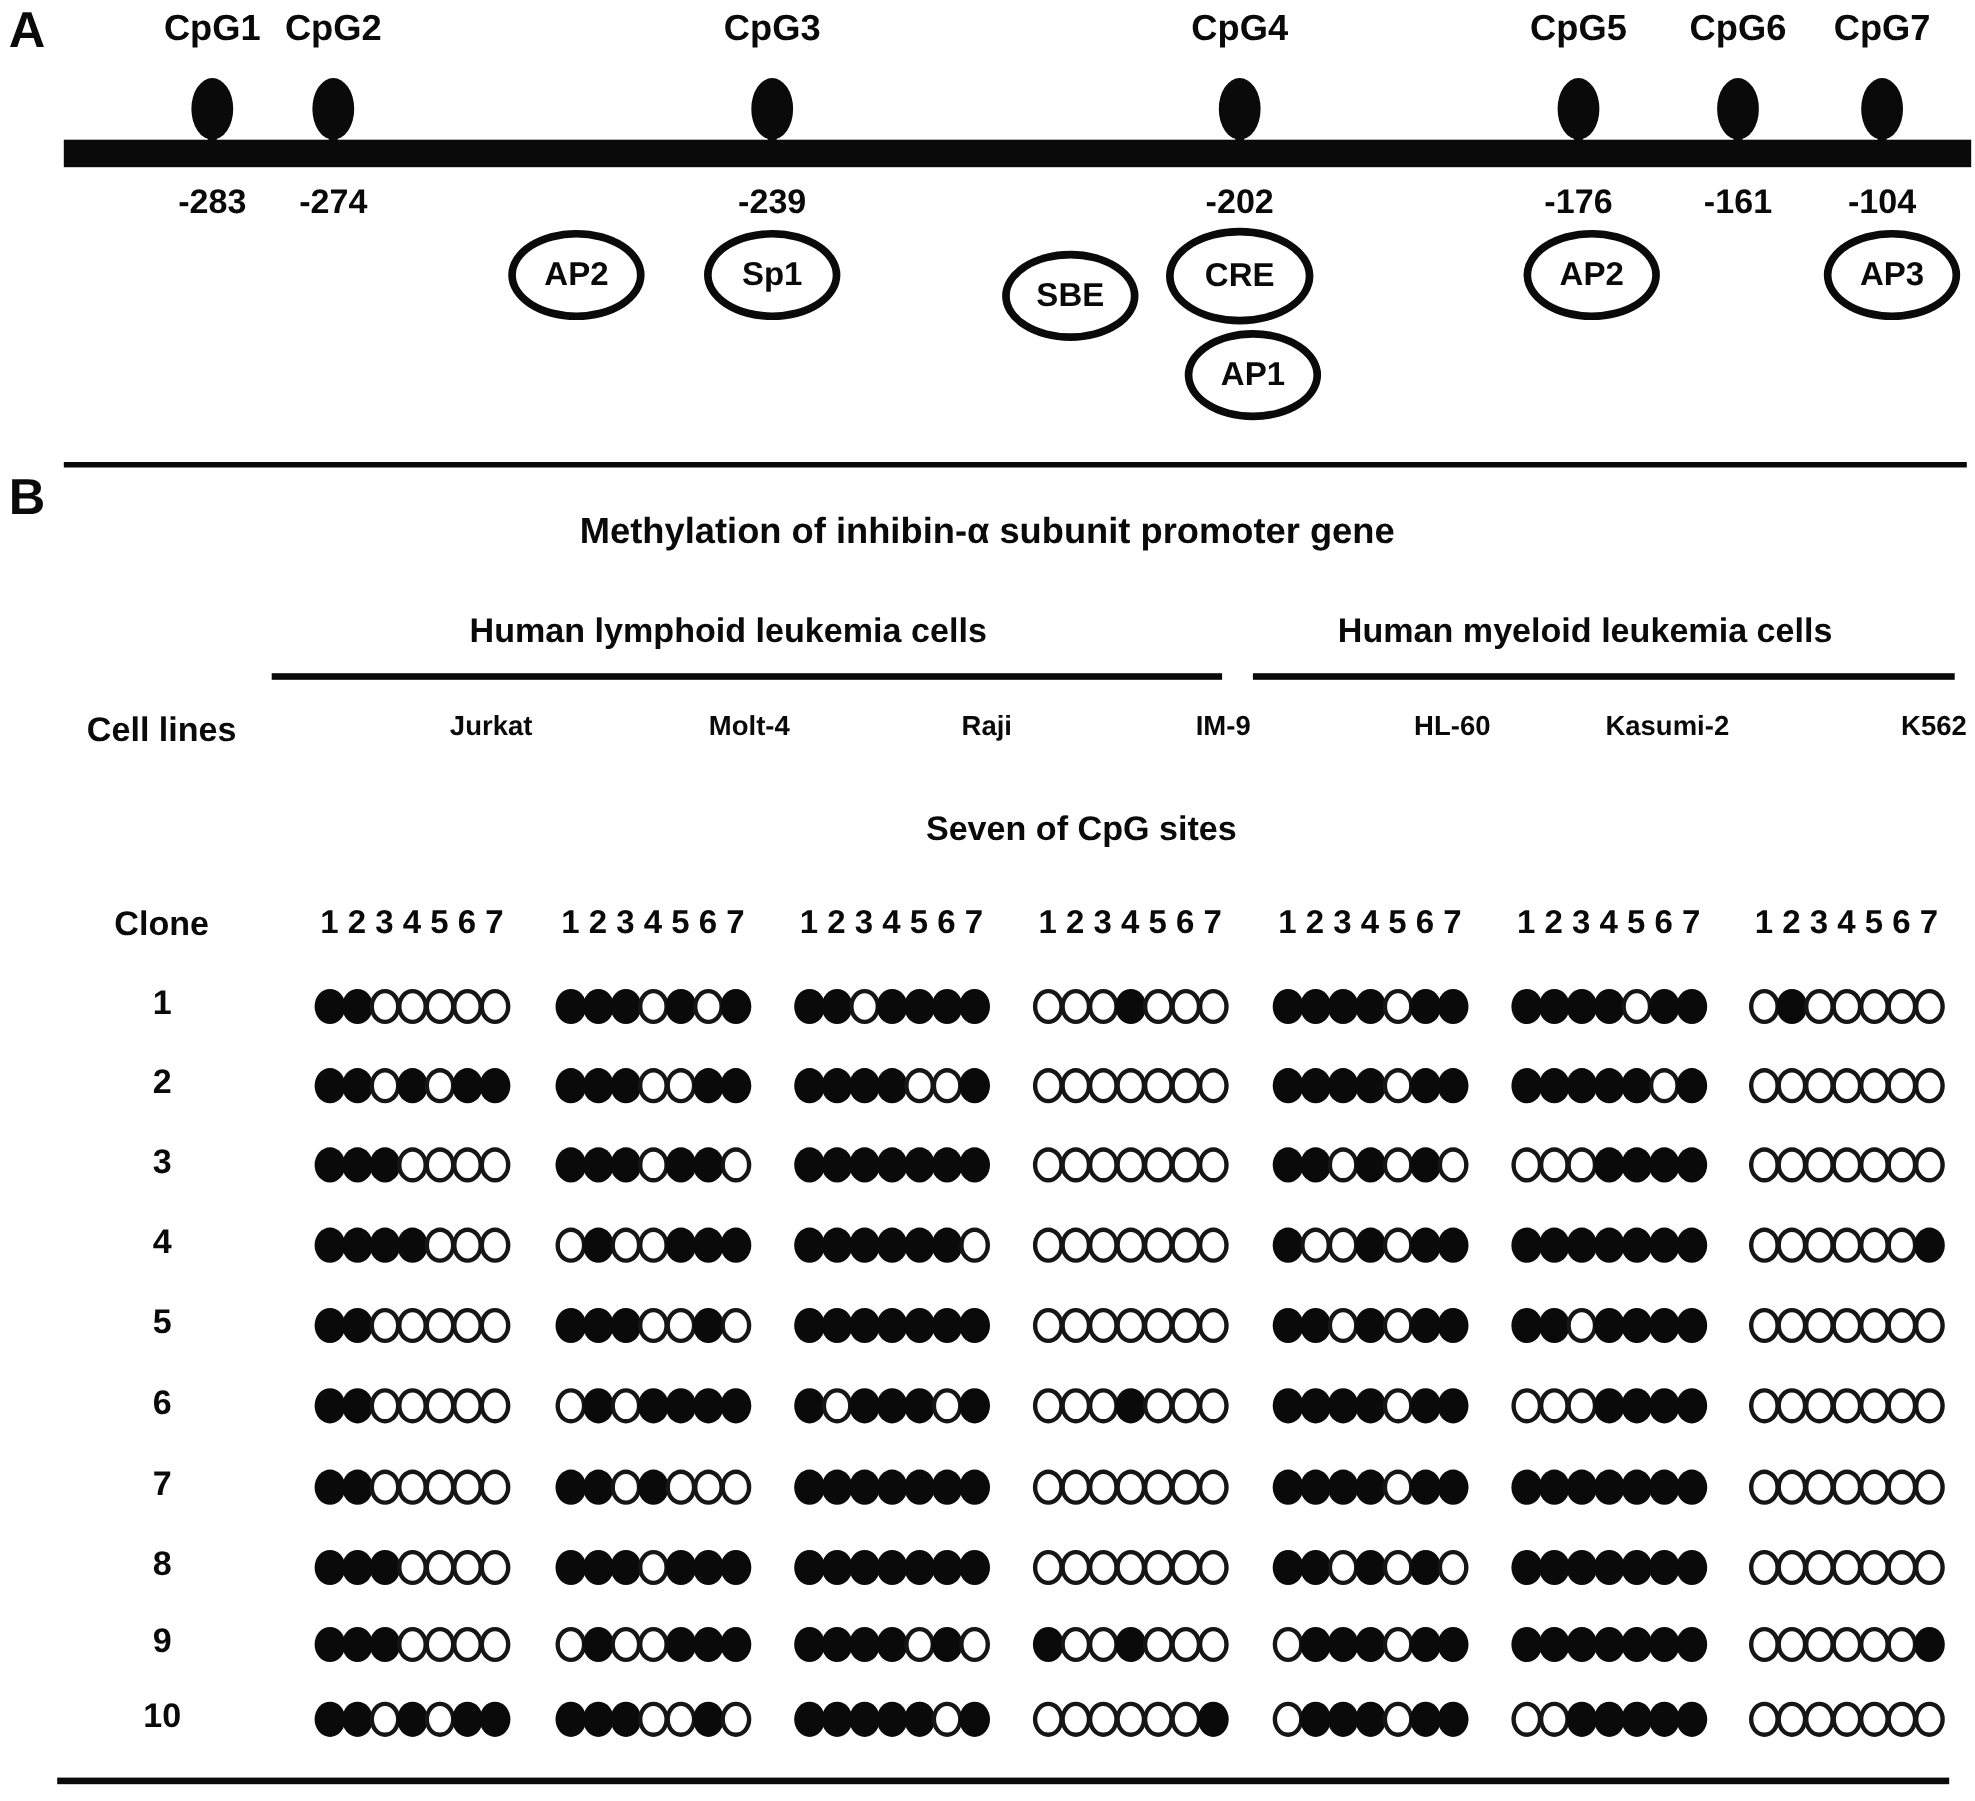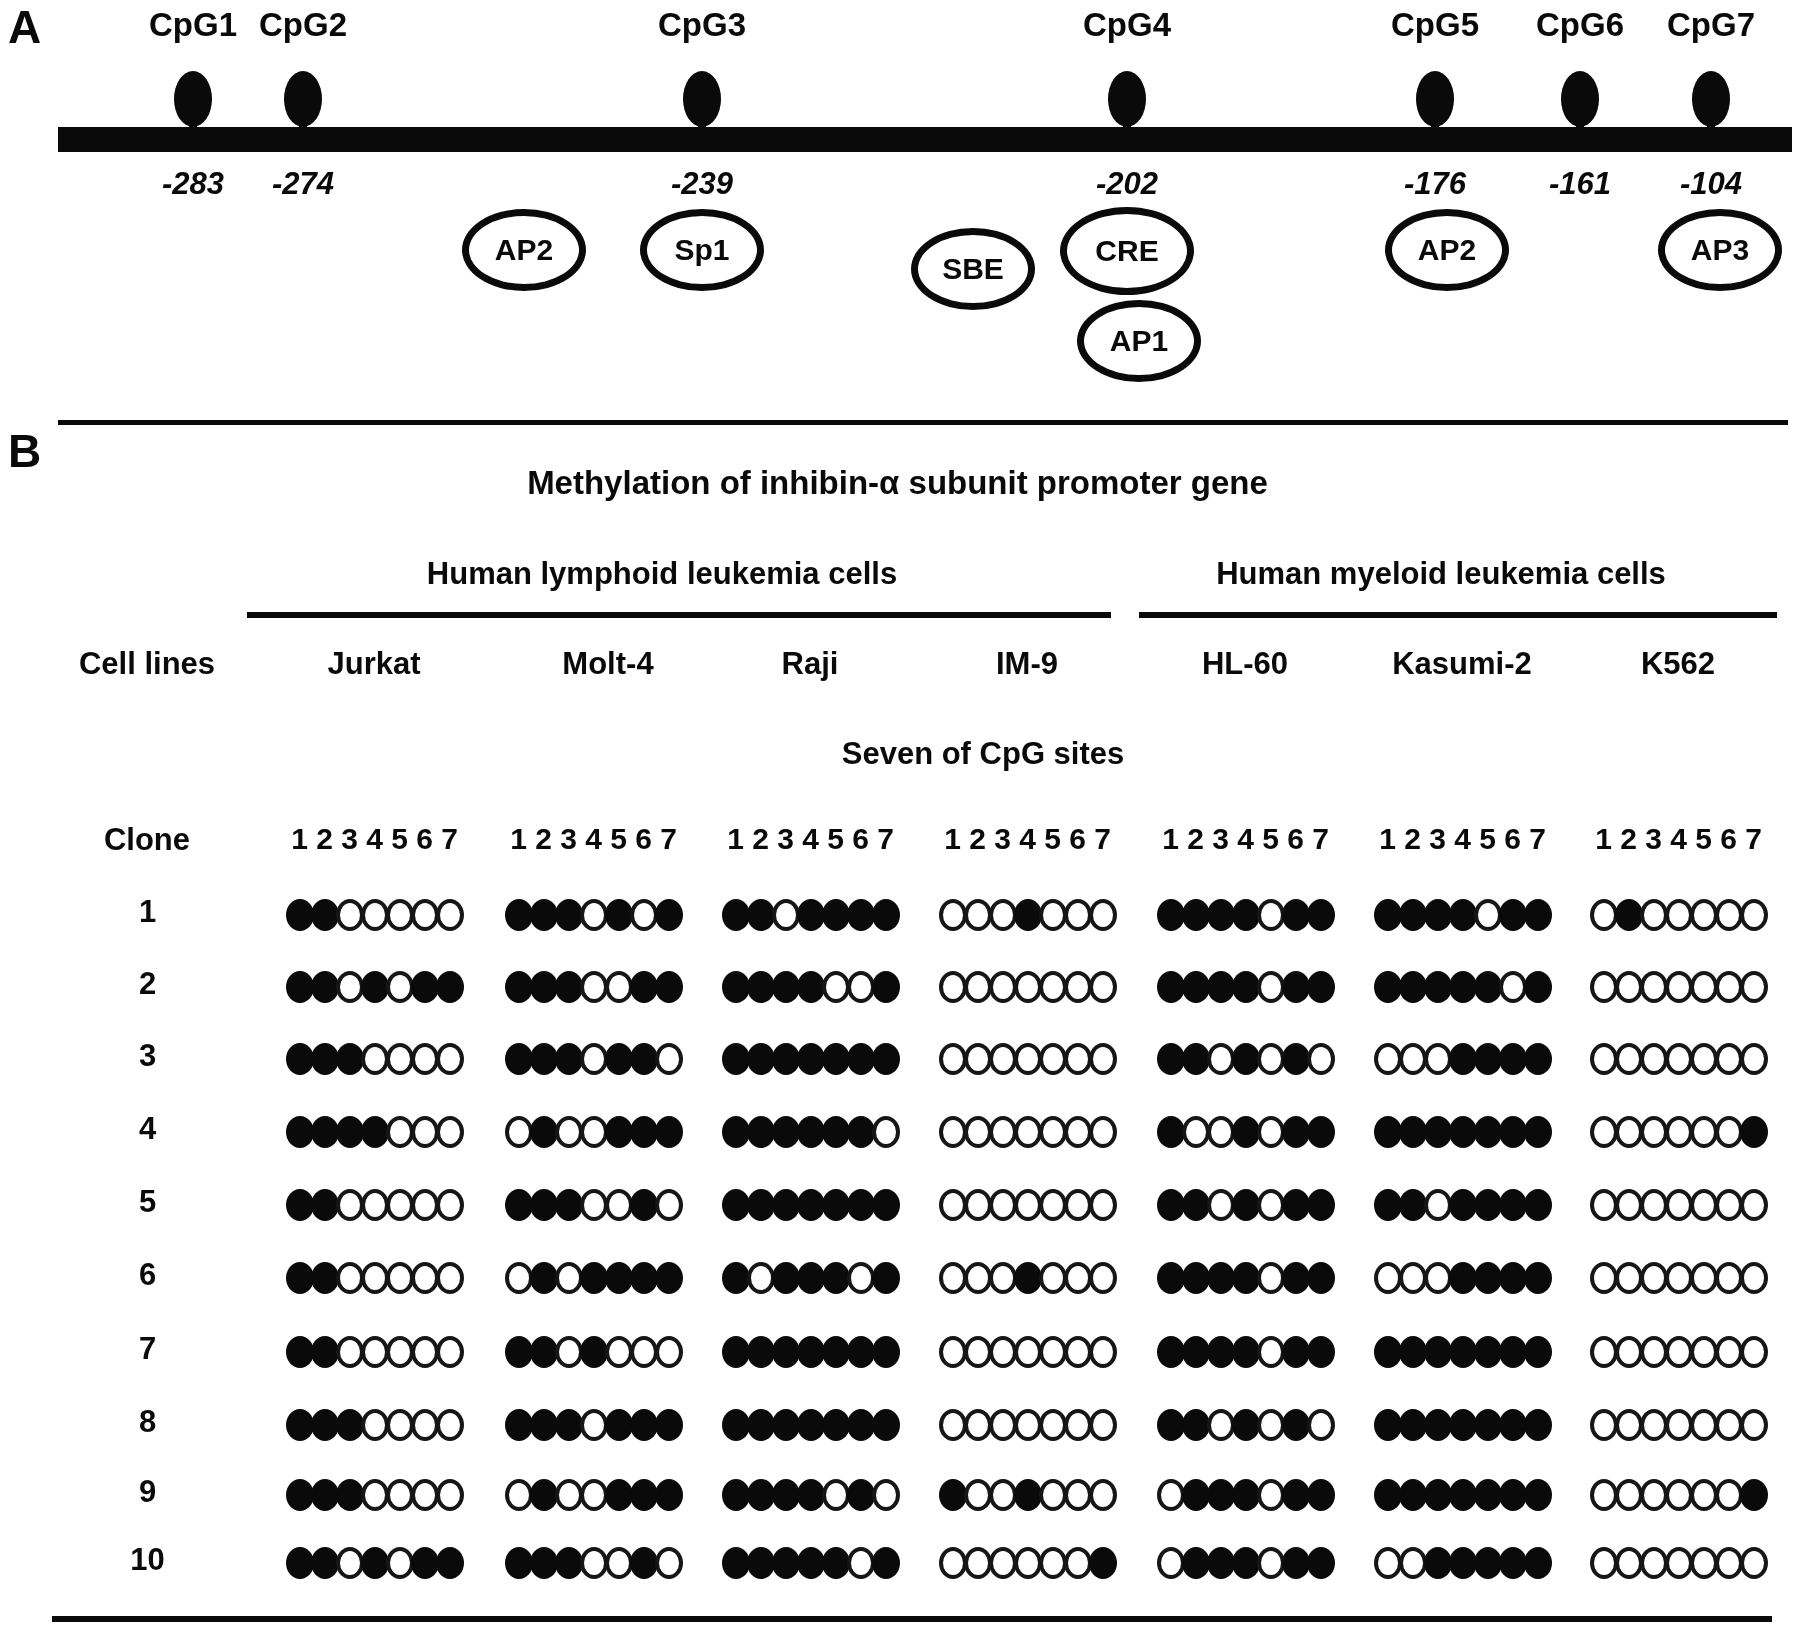--- a/index.html
+++ b/index.html
@@ -9,33 +9,33 @@
   }
   .abs { position:absolute; }
   .panel-label { font-size:46px; font-weight:bold; }
   .hline { background:#0a0a0a; position:absolute; }
 
   
   .cpg-label { width:150px; margin-left:-75px; text-align:center; font-size:33px; font-weight:bold; top:6px; }
   .lolli-head { width:38px; height:56px; margin-left:-19px; top:71px; background:#0a0a0a; border-radius:50%; }
   .lolli-stem { width:8px; margin-left:-4px; top:100px; height:34px; background:#0a0a0a; }
   .dna-bar { left:58px; top:127px; width:1734px; height:25px; background:#0a0a0a; }
-  .pos-label { width:150px; margin-left:-75px; text-align:center; font-size:31px; font-weight:bold; top:166px;font-style:italic; }
+  .pos-label { width:150px; margin-left:-75px; text-align:center; font-size:31px; font-weight:bold; top:166px; }
   .tf {
     width:124px; height:82px; margin-left:-62px; margin-top:-41px;
     border:7px solid #0a0a0a; border-radius:50%; box-sizing:border-box; background:#fff;
     display:flex; align-items:center; justify-content:center;
     font-size:30px; font-weight:bold;
   }
   .tf.big { width:134px; height:88px; margin-left:-67px; margin-top:-44px; }
 
   
   .b-title { left:0; width:1795px; top:464px; text-align:center; font-size:33px; font-weight:bold; }
   .group-label { top:556px; text-align:center; font-size:31px; font-weight:bold; }
-  .col-label { top:646px; text-align:center; font-size:31px; font-weight:bold; width:220px; }
+  .col-label { top:646px; text-align:right; font-size:25px; font-weight:bold; width:220px; }
   .row-hdr { left:40px; width:214px; text-align:center; font-size:31px; font-weight:bold; }
   .seven-hdr { left:733px; width:500px; top:736px; text-align:center; font-size:31px; font-weight:bold; }
   .digits { display:flex; top:822px; }
   .digit { display:inline-block; width:25px; text-align:center; font-size:30px; font-weight:bold; }
   .clone-num { left:60px; width:175px; text-align:center; font-size:31px; font-weight:bold; }
   .circle-row { display:flex; height:34px; align-items:center; }
   .dot { display:inline-block; width:28px; height:32px; border-radius:50%; box-sizing:border-box; flex:none; }
   .dot + .dot { margin-left:-3px; }
   .dot.filled { background:#0a0a0a; }
   .dot.open { border:4px solid #161616; background:#fff; }

